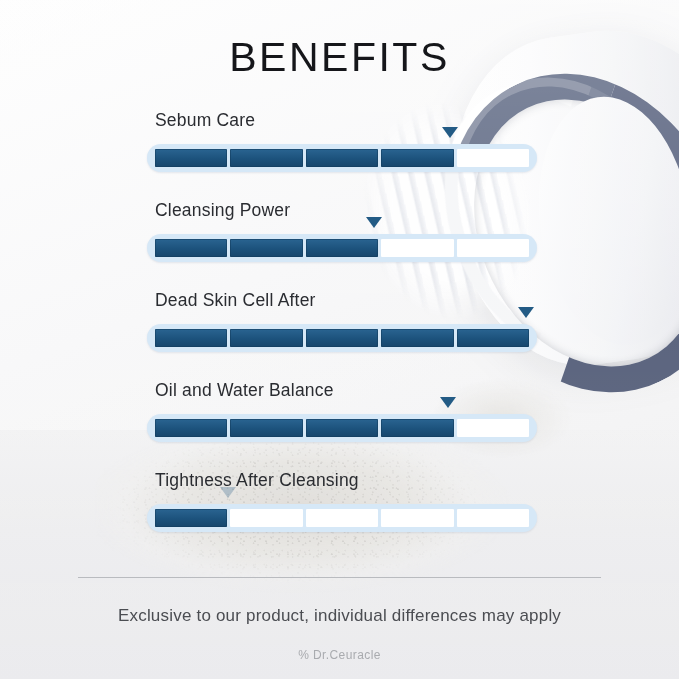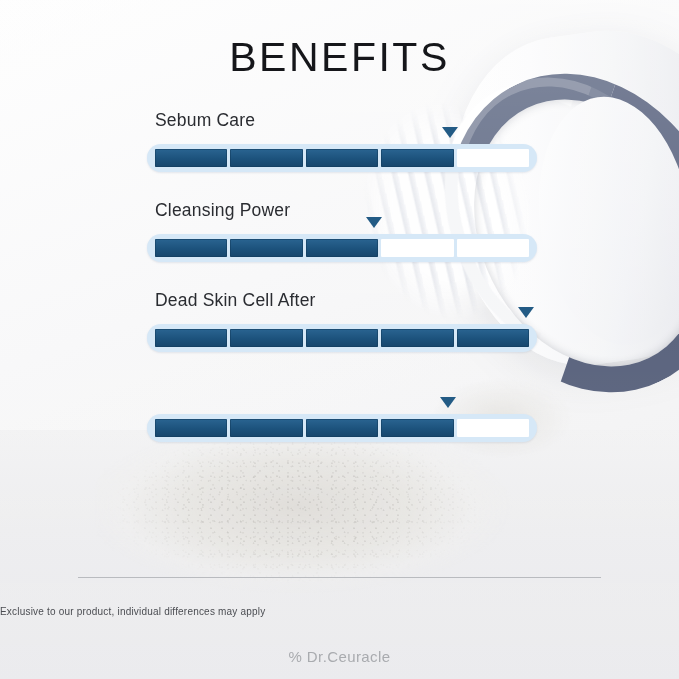--- a/index.html
+++ b/index.html
@@ -204,31 +204,31 @@
   .divider{
     position:absolute;
     left:78px;right:78px;top:577px;
     height:1px;
     background:#b9bbbf;
   }
 
   .footnote{
     position:absolute;
     left:0;right:0;top:606px;
-    text-align:left;
-    font-size:10px;
+    text-align:center;
+    font-size:17px;
     color:#4b4d52;
     letter-spacing:0.2px;
   }
 
   .brand{
     position:absolute;
     left:0;right:0;top:648px;
     text-align:center;
-    font-size:15px;
+    font-size:12px;
     color:#a9abaf;
     letter-spacing:0.4px;
   }
 </style>
 </head>
 <body>
 
 <div class="canvas">
 
   <div class="photo-layer">
@@ -281,30 +281,42 @@
         <div class="track">
           <div class="seg on"></div>
           <div class="seg on"></div>
           <div class="seg on"></div>
           <div class="seg on"></div>
           <div class="seg on"></div>
         </div>
       </div>
 
       <div class="row">
+        <div class="row-label">Oil and Water Balance</div>
         <div class="marker" style="left:448px"></div>
         <div class="track">
           <div class="seg on"></div>
           <div class="seg on"></div>
           <div class="seg on"></div>
           <div class="seg on"></div>
           <div class="seg"></div>
         </div>
       </div>
 
+      <div class="row">
+        <div class="row-label">Tightness After Cleansing</div>
+        <div class="marker faded" style="left:228px"></div>
+        <div class="track">
+          <div class="seg on"></div>
+          <div class="seg"></div>
+          <div class="seg"></div>
+          <div class="seg"></div>
+          <div class="seg"></div>
+        </div>
+      </div>
 
     </div>
 
     <div class="divider"></div>
     <div class="footnote">Exclusive to our product, individual differences may apply</div>
     <div class="brand">% Dr.Ceuracle</div>
 
   </div>
 </div>
 

